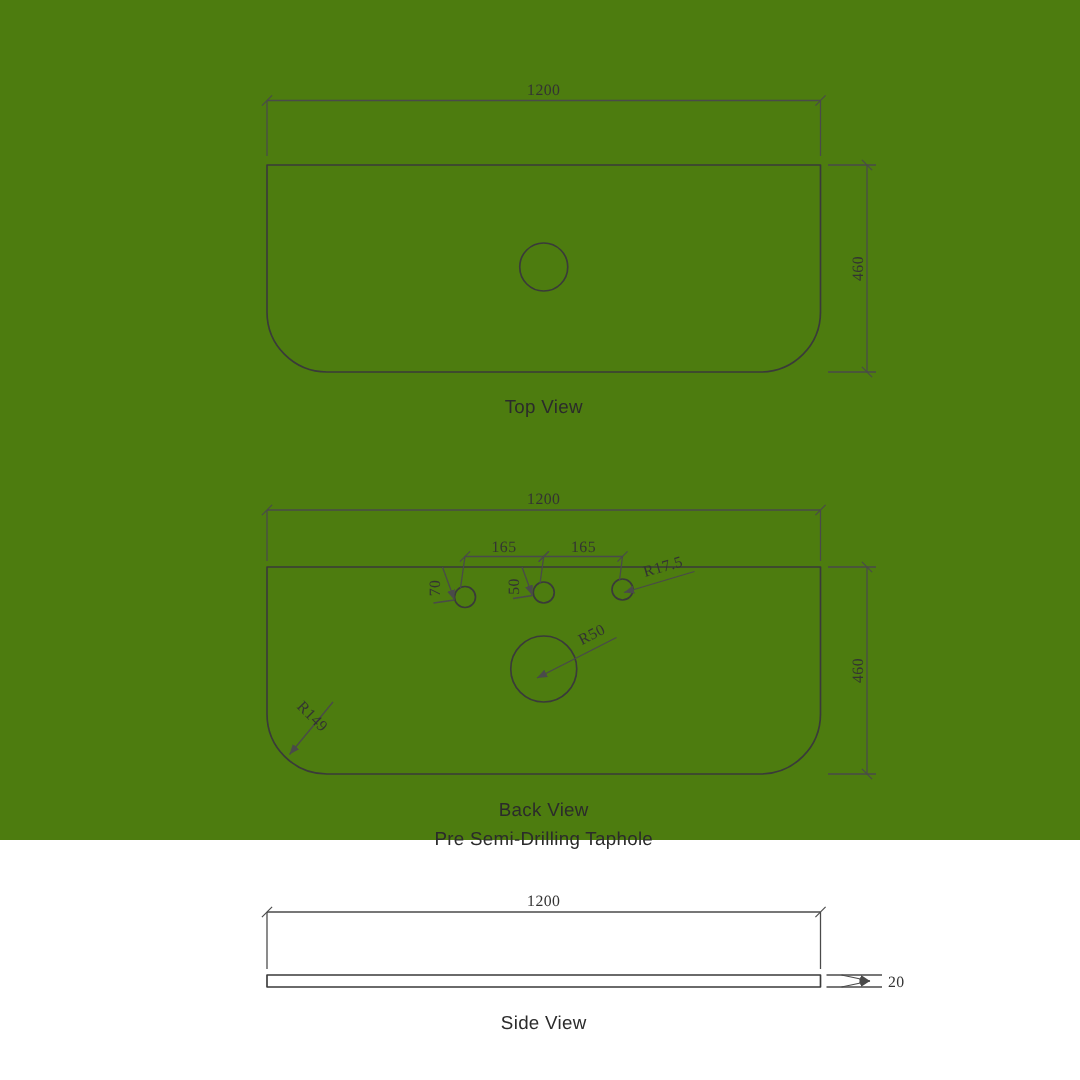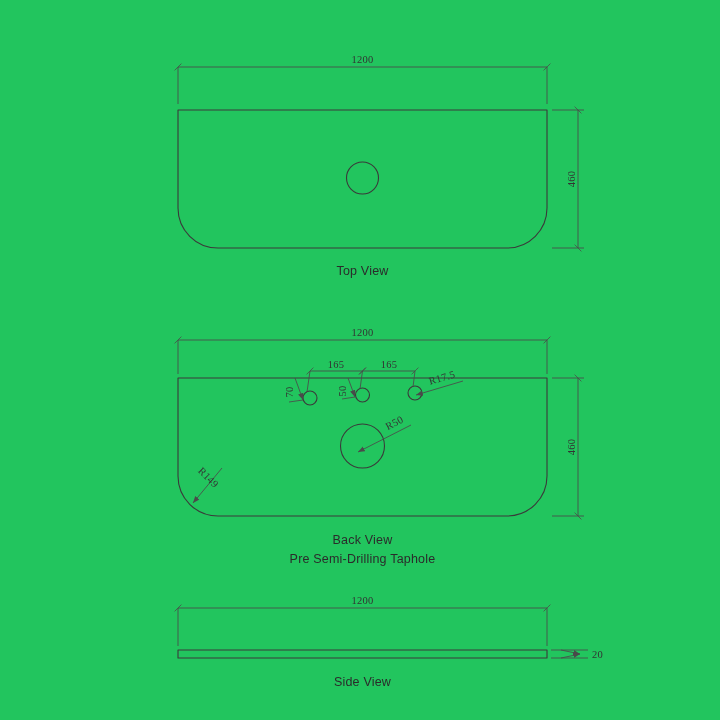--- a/index.html
+++ b/index.html
@@ -10,22 +10,22 @@
   body {
     width: 720px;
     height: 720px;
     font-family: "Liberation Sans", sans-serif;
     color: #231f20;
     overflow: hidden;
   }
   #sheet {
     position: relative;
     width: 720px;
-    height: 720px;
-    background: #22c55e;
+    height: 560px;
+    background: #4d7c0f;
   }
   svg.drawing {
     position: absolute;
     top: 0;
     left: 0;
     width: 720px;
     height: 720px;
     display: block;
   }
   .outline {

